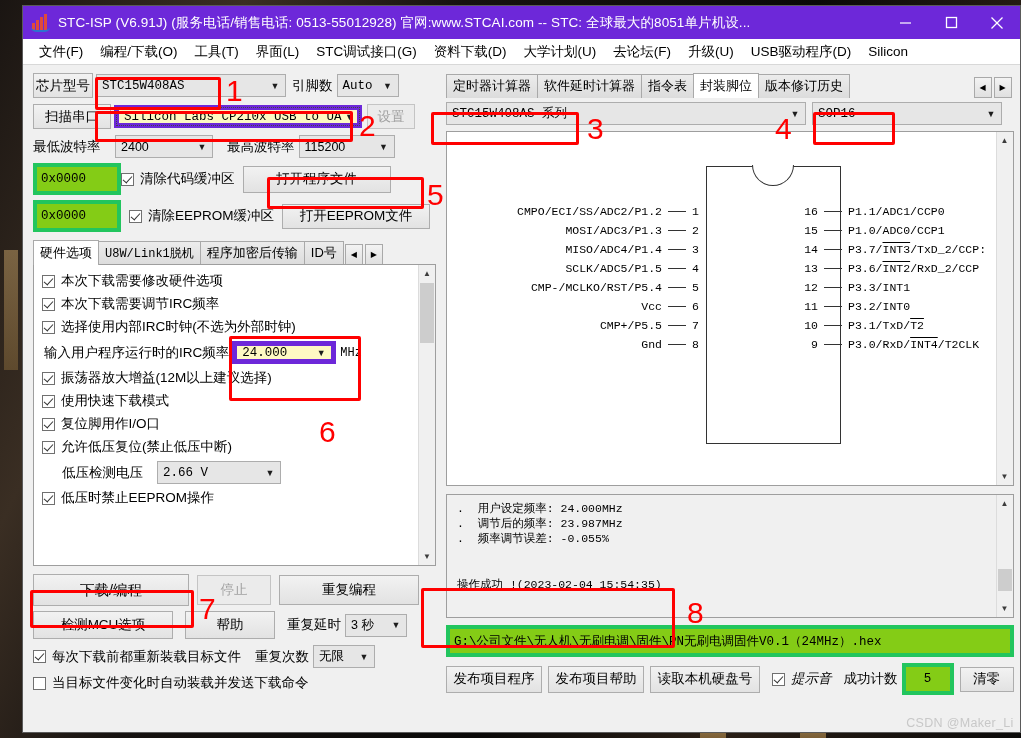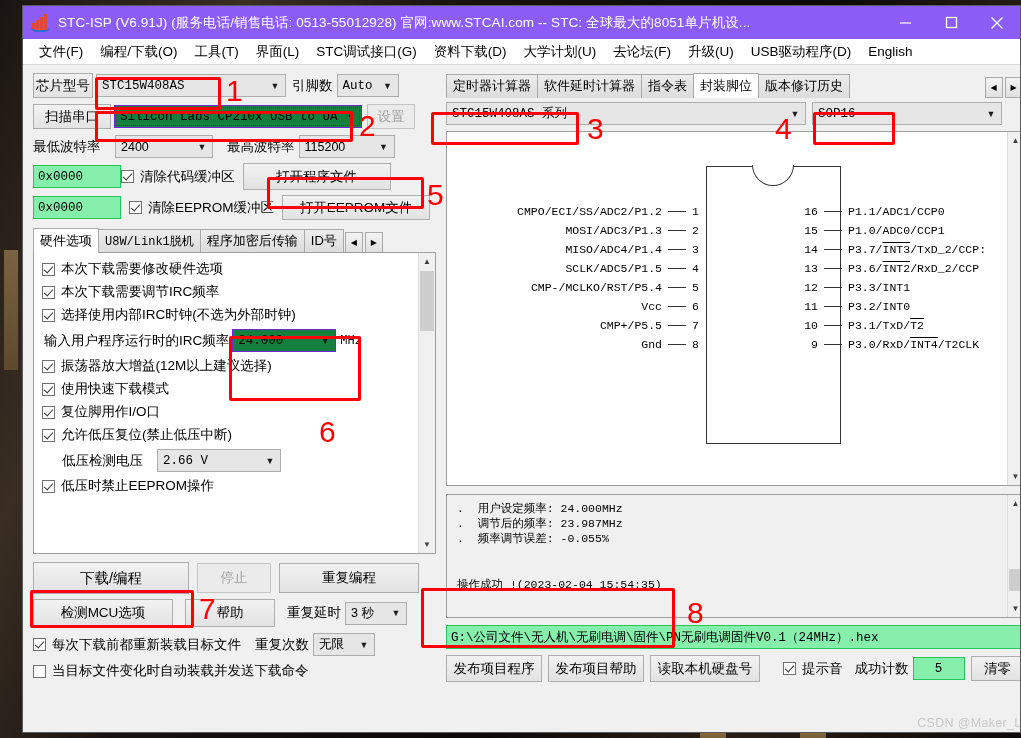--- a/index.html
+++ b/index.html
@@ -30,21 +30,21 @@
     left: 22px; top: 5px;
     width: 999px; height: 728px;
     background: #f0f0f0;
     border: 1px solid #5a5a5a;
     overflow: hidden;
   }
 
   
   .titlebar {
     height: 33px;
-    background: #8b5cf6;
+    background: #6d28d9;
     display: flex; align-items: center;
     color: #ffffff;
   }
   .logo {
     width: 20px; height: 18px; margin-left: 8px; margin-right: 7px;
     flex: none; position: relative;
   }
   .logo .bar { position:absolute; bottom:2px; width:3px; background:#e04a3b; }
   .logo .b1 { left:1px; height:7px; }
   .logo .b2 { left:5px; height:10px; }
@@ -86,32 +86,32 @@
 
   .btn {
     background: linear-gradient(180deg,#f2f2f2,#e2e2e2);
     border: 1px solid #adadad;
     font-size: 13.5px; color:#000;
     display:flex; align-items:center; justify-content:center;
     height: 25px; white-space:nowrap;
   }
   .btn.disabled { color:#a0a0a0; background:#ebebeb; border-color:#c4c4c4; }
   .field {
-    background:#86efac; border:1px solid #22c55e; height:23px;
-    display:flex; align-items:center; padding:0 4px;
+    background:#84cc16; border:4px solid #22c55e; height:23px;
+    display:flex; align-items:center; padding:12px 4px;
     font-size:12.5px; color:#000; overflow:hidden; white-space:nowrap;
   }
   .combo {
     background:#e6e6e6; border:1px solid #adadad; height:23px;
     display:flex; align-items:center; justify-content:space-between;
     padding:0 2px 0 5px; font-size:12.5px; color:#000; white-space:nowrap;
     overflow:hidden;
   }
   .combo .caret { flex:none; width:16px; text-align:center; color:#1c1c1c; font-size:9px; }
-  .combo.white { background:#15803d; border:1px solid #6d28d9; }
+  .combo.white { background:#fef9c3; border:5px solid #6d28d9; }
   .combo-dotted { outline:1px dotted #444; outline-offset:-3px; }
 
   .chk { display:flex; align-items:center; gap:6px; font-size:13.5px; color:#000; white-space:nowrap;}
   .box {
     width:13px; height:13px; border:1px solid #707070; background:#fff;
     flex:none; position:relative;
   }
   .box.on::after {
     content:""; position:absolute; left:3px; top:0px; width:4px; height:8px;
     border:solid #333; border-width:0 1.6px 1.6px 0; transform:rotate(42deg);
@@ -233,21 +233,21 @@
     <div class="menu-item">文件(F)</div>
     <div class="menu-item">编程/下载(O)</div>
     <div class="menu-item">工具(T)</div>
     <div class="menu-item">界面(L)</div>
     <div class="menu-item">STC调试接口(G)</div>
     <div class="menu-item">资料下载(D)</div>
     <div class="menu-item">大学计划(U)</div>
     <div class="menu-item">去论坛(F)</div>
     <div class="menu-item">升级(U)</div>
     <div class="menu-item">USB驱动程序(D)</div>
-    <div class="menu-item">English</div>
+    <div class="menu-item">Silicon</div>
   </div>
 
   <div class="body-wrap">
 
     <div class="left-pane">
 
       <div class="row r-chip">
         <div class="lbl-btn" style="width:60px;">芯片型号</div>
         <div class="combo" style="width:190px; margin-left:3px;">
           <span class="mono">STC15W408AS</span>
@@ -541,21 +541,21 @@
           <div class="arrow bot">▼</div>
         </div>
       </div>
 
       <div class="field mono" style="height:24px; margin-top:7px; font-size:12.5px;">G:\公司文件\无人机\无刷电调\固件\PN无刷电调固件V0.1（24MHz）.hex</div>
 
       <div class="row" style="margin-top:6px;">
         <div class="btn" style="width:96px; height:27px;">发布项目程序</div>
         <div class="btn" style="width:96px; height:27px; margin-left:6px;">发布项目帮助</div>
         <div class="btn" style="width:110px; height:27px; margin-left:6px;">读取本机硬盘号</div>
-        <div class="chk" style="margin-left:23px;">
+        <div class="chk" style="margin-left:12px;font-style:italic;">
           <span class="box on"></span>
           <span>提示音</span>
         </div>
         <div class="lbl" style="margin-left:12px;">成功计数</div>
         <div class="field mono" style="width:52px; justify-content:center; margin-left:4px;">5</div>
         <div class="btn" style="width:54px; height:25px; margin-left:6px;">清零</div>
       </div>
 
       <div class="watermark">CSDN @Maker_Li</div>
     </div>

